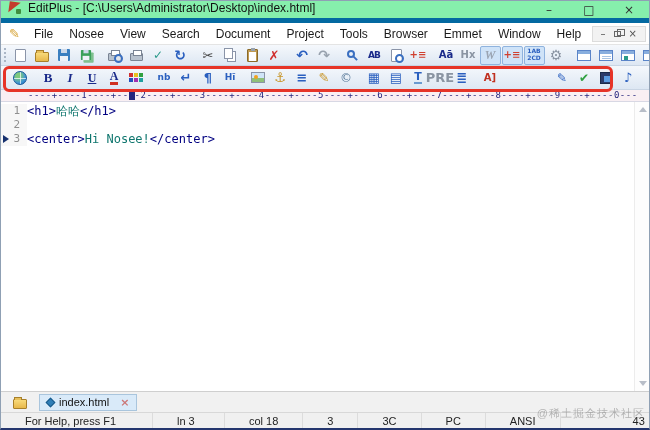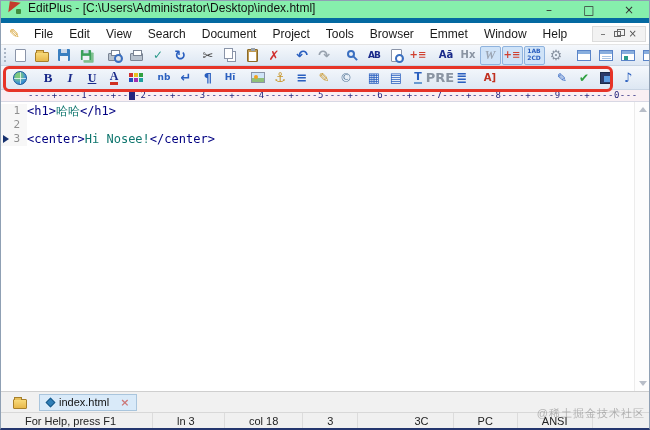--- a/index.html
+++ b/index.html
@@ -136,21 +136,21 @@
   .tab-close{color:#cc7777;font-size:11px;font-weight:bold;margin-left:6px;font-family:"DejaVu Sans",sans-serif;}
 
   
   .statusbar{flex:0 0 16px;background:#f0f0f0;border-top:1px solid #d8d8d8;display:flex;align-items:center;
              font-size:11px;color:#222;}
   .seg{height:100%;display:flex;align-items:center;padding:0 24px;border-right:1px solid #dcdcdc;white-space:nowrap;}
   .seg.msg{flex:0 0 152px;}
   .seg.s-ln{flex:0 0 72px;}
   .seg.s-col{flex:0 0 66px;}
   .seg.s-v3{flex:0 0 40px;}
-  .seg.s-ch{flex:0 0 48px;margin-left:32px;}
+  .seg.s-ch{flex:0 0 48px;}
   .seg.s-fmt{flex:0 0 50px;}
   .seg.s-enc{flex:0 0 62px;}
   .seg.spacer{flex:1;border-right:none;}
   .seg.s-right{flex:0 0 40px;border-right:none;justify-content:flex-end;padding-right:10px;}
 
   .watermark{position:absolute;right:4px;bottom:7px;font-size:11px;color:rgba(130,130,130,.55);
              letter-spacing:1px;pointer-events:none;z-index:50;}
 </style>
 </head>
 <body>
@@ -163,21 +163,21 @@
     <div class="wbtns">
       <span class="wbtn">–</span>
       <span class="wbtn">□</span>
       <span class="wbtn">×</span>
     </div>
   </div>
 
   <div class="menubar">
     <span class="menu-pencil">✎</span>
     <span class="mitem">File</span>
-    <span class="mitem">Edit</span>
+    <span class="mitem">Nosee</span>
     <span class="mitem">View</span>
     <span class="mitem">Search</span>
     <span class="mitem">Document</span>
     <span class="mitem">Project</span>
     <span class="mitem">Tools</span>
     <span class="mitem">Browser</span>
     <span class="mitem">Emmet</span>
     <span class="mitem">Window</span>
     <span class="mitem">Help</span>
     <div class="mdi">

